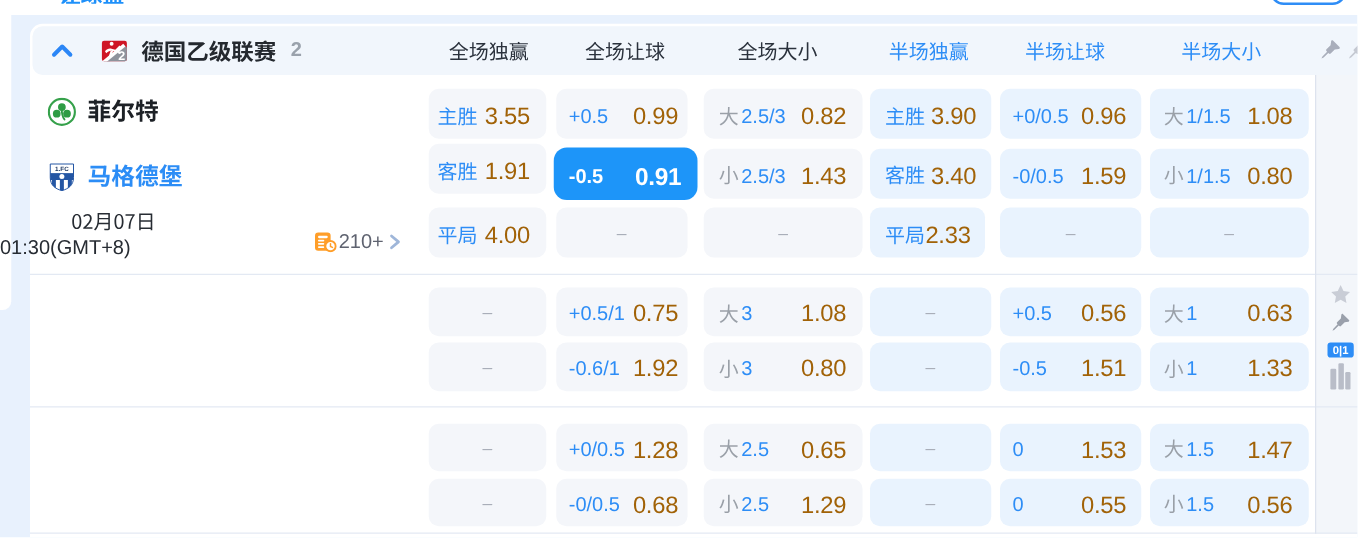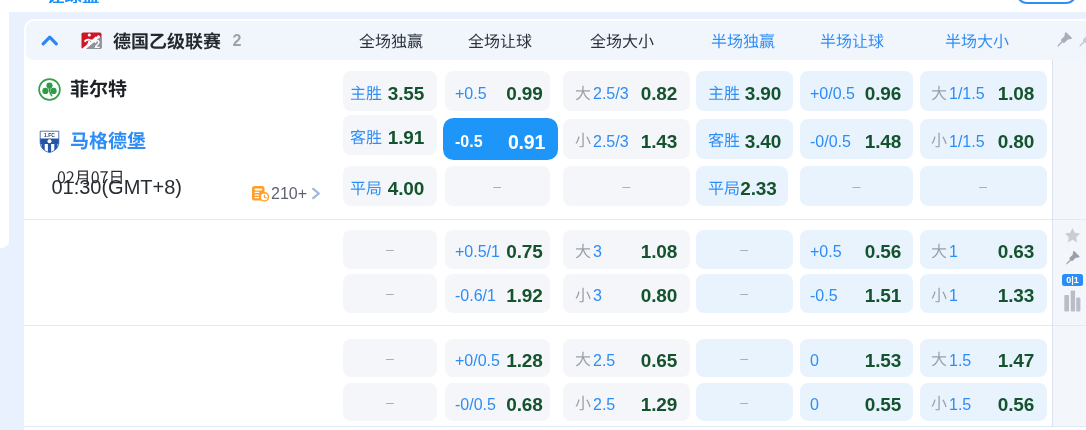--- a/index.html
+++ b/index.html
@@ -4,21 +4,21 @@
 body{width:1086px;height:430px;position:relative;overflow:hidden;background:#fff;
  font-family:"Liberation Sans",sans-serif;-webkit-font-smoothing:antialiased}
 .abs{position:absolute}
 .cell{position:absolute;z-index:3;border-radius:8px;background:#f4f6fa;display:flex;
  align-items:center;justify-content:space-between;box-sizing:border-box;white-space:nowrap}
 .cell.hb{background:#e9f3fe}
 .cell.dash{justify-content:center;color:#a9aeb9;font-size:14px}
 .labwrap{display:flex;align-items:center}
 .lsvg{display:block;margin-top:7px}
 .lb{color:#2d8df6;font-size:16px;position:relative;top:3px}
-.val{color:#14532d;font-size:19px;font-weight:700;letter-spacing:-0.2px;position:relative;top:3px}
+.val{color:#a16207;font-size:19px;font-weight:400;letter-spacing:-0.2px;position:relative;top:3px}
 .cell.sel{background:#1d95f9;border-radius:10.5px;z-index:3}
 .slab{color:#fff;font-size:16px;font-weight:700;position:relative;top:3px}
 .sval{color:#fff;font-size:19.5px;font-weight:700;letter-spacing:-0.2px;position:relative;top:3px}
 </style></head><body>
 <div class="abs" style="left:0;top:12px;width:1086px;height:418px;background:#e8f1fd"></div>
 <div class="abs" style="left:0;top:0;width:9px;height:248px;background:#fff;border-bottom-right-radius:7px;z-index:1"></div>
 <div class="abs" style="left:24px;top:0;width:1062px;height:12px;background:#fff"></div>
 <div class="abs" style="left:47px;top:0;width:56px;height:3.2px;overflow:hidden;z-index:2">
  <div style="position:absolute;left:0;top:-12.9px">
       <svg width="52.5" height="21.9" viewBox="0 0 52.5 21.9" style="display:block">
@@ -167,21 +167,21 @@
 <div class="abs" style="left:56.9px;top:169.2px;z-index:4">
     <svg width="67.5" height="20.0" viewBox="0 0 67.5 20.0" style="display:block">
       <path transform="translate(0.00,14.08) scale(0.016000,-0.016000)" d="M278 -13C417 -13 506 113 506 369C506 623 417 746 278 746C138 746 50 623 50 369C50 113 138 -13 278 -13ZM278 61C195 61 138 154 138 369C138 583 195 674 278 674C361 674 418 583 418 369C418 154 361 61 278 61Z" fill="#272c33"></path>
       <path transform="translate(8.88,14.08) scale(0.016000,-0.016000)" d="M44 0H505V79H302C265 79 220 75 182 72C354 235 470 384 470 531C470 661 387 746 256 746C163 746 99 704 40 639L93 587C134 636 185 672 245 672C336 672 380 611 380 527C380 401 274 255 44 54Z" fill="#272c33"></path>
       <path transform="translate(17.76,14.08) scale(0.016000,-0.016000)" d="M207 787V479C207 318 191 115 29 -27C46 -37 75 -65 86 -81C184 5 234 118 259 232H742V32C742 10 735 3 711 2C688 1 607 0 524 3C537 -18 551 -53 556 -76C663 -76 730 -75 769 -61C806 -48 821 -23 821 31V787ZM283 714H742V546H283ZM283 475H742V305H272C280 364 283 422 283 475Z" fill="#272c33"></path>
       <path transform="translate(33.76,14.08) scale(0.016000,-0.016000)" d="M278 -13C417 -13 506 113 506 369C506 623 417 746 278 746C138 746 50 623 50 369C50 113 138 -13 278 -13ZM278 61C195 61 138 154 138 369C138 583 195 674 278 674C361 674 418 583 418 369C418 154 361 61 278 61Z" fill="#272c33"></path>
       <path transform="translate(42.64,14.08) scale(0.016000,-0.016000)" d="M198 0H293C305 287 336 458 508 678V733H49V655H405C261 455 211 278 198 0Z" fill="#272c33"></path>
       <path transform="translate(51.52,14.08) scale(0.016000,-0.016000)" d="M253 352H752V71H253ZM253 426V697H752V426ZM176 772V-69H253V-4H752V-64H832V772Z" fill="#272c33"></path>
     </svg>
   </div>
-<div class="abs" style="left:0;top:179px;width:182px;text-align:right;font-size:20px;line-height:16px;color:#272c33;z-index:4">01:30(GMT+8)</div>
+<div class="abs" style="left:0;top:191px;width:182px;text-align:left;font-size:16px;line-height:16px;color:#272c33;z-index:4">01:30(GMT+8)</div>
 <svg class="abs" style="left:250.5px;top:184.5px;z-index:4" width="19" height="17" viewBox="0 0 19 17">
  <rect x="1" y="1" width="12.5" height="14.6" rx="2.6" fill="#ff9e29"></rect>
  <rect x="3.4" y="3.6" width="7.8" height="1.9" rx="0.9" fill="#fff"></rect>
  <rect x="3.4" y="6.8" width="5" height="1.3" rx="0.6" fill="#fff"></rect>
  <rect x="3.4" y="9.4" width="5" height="1.3" rx="0.6" fill="#fff"></rect>
  <rect x="3.4" y="12" width="5" height="1.3" rx="0.6" fill="#fff"></rect>
  <circle cx="13.4" cy="11.9" r="4.1" fill="#fff" stroke="#ff9e29" stroke-width="1.5"></circle>
  <path d="M13.4 10 L13.4 12.2 L15 12.9" stroke="#ff9e29" stroke-width="1.2" fill="none" stroke-linecap="round"></path>
 </svg>
 <div class="abs" style="left:271px;top:185px;font-size:16px;color:#5f6370;z-index:4">210+</div>
@@ -290,21 +290,21 @@
           <path transform="translate(16.00,14.08) scale(0.016000,-0.016000)" d="M98 803V444C98 296 93 95 28 -46C46 -52 77 -69 90 -80C132 15 152 140 160 259H304V16C304 3 299 -1 287 -2C275 -2 236 -3 192 -1C202 -21 211 -54 214 -73C278 -73 316 -71 340 -59C365 -46 373 -23 373 15V803ZM166 735H304V569H166ZM166 500H304V329H164C165 370 166 409 166 444ZM407 20V-51H961V20H721V257H922V327H721V547H938V619H721V831H648V619H531C545 669 556 722 565 776L494 788C472 652 436 516 379 428C396 420 429 401 442 390C468 434 490 487 510 547H648V327H448V257H648V20Z" fill="#2d8df6"></path>
         </svg>
       </span>
     </span>
     <span class="val">3.40</span>
   </div>
 <div class="cell hb" style="left:800.0px;top:118.5px;width:113.0px;height:40.0px;padding:0 12px 0 10px">
     <span class="labwrap">
       <span class="lb">-0/0.5</span>
     </span>
-    <span class="val">1.48</span>
+    <span class="val">1.59</span>
   </div>
 <div class="cell hb" style="left:919.5px;top:118.5px;width:127.5px;height:40.0px;padding:0 13px 0 11.5px">
     <span class="labwrap">
       <span class="lsvg">
         <svg width="16.0" height="20.0" viewBox="0 0 16.0 20.0" style="display:block">
           <path transform="translate(0.00,14.08) scale(0.016000,-0.016000)" d="M464 826V24C464 4 456 -2 436 -3C415 -4 343 -5 270 -2C282 -23 296 -59 301 -80C395 -81 457 -79 494 -66C530 -54 545 -31 545 24V826ZM705 571C791 427 872 240 895 121L976 154C950 274 865 458 777 598ZM202 591C177 457 121 284 32 178C53 169 86 151 103 138C194 249 253 430 286 577Z" fill="#9aa0a8"></path>
         </svg>
       </span>
       <span class="lb" style="margin-left:2px">1/1.5</span>
     </span>

